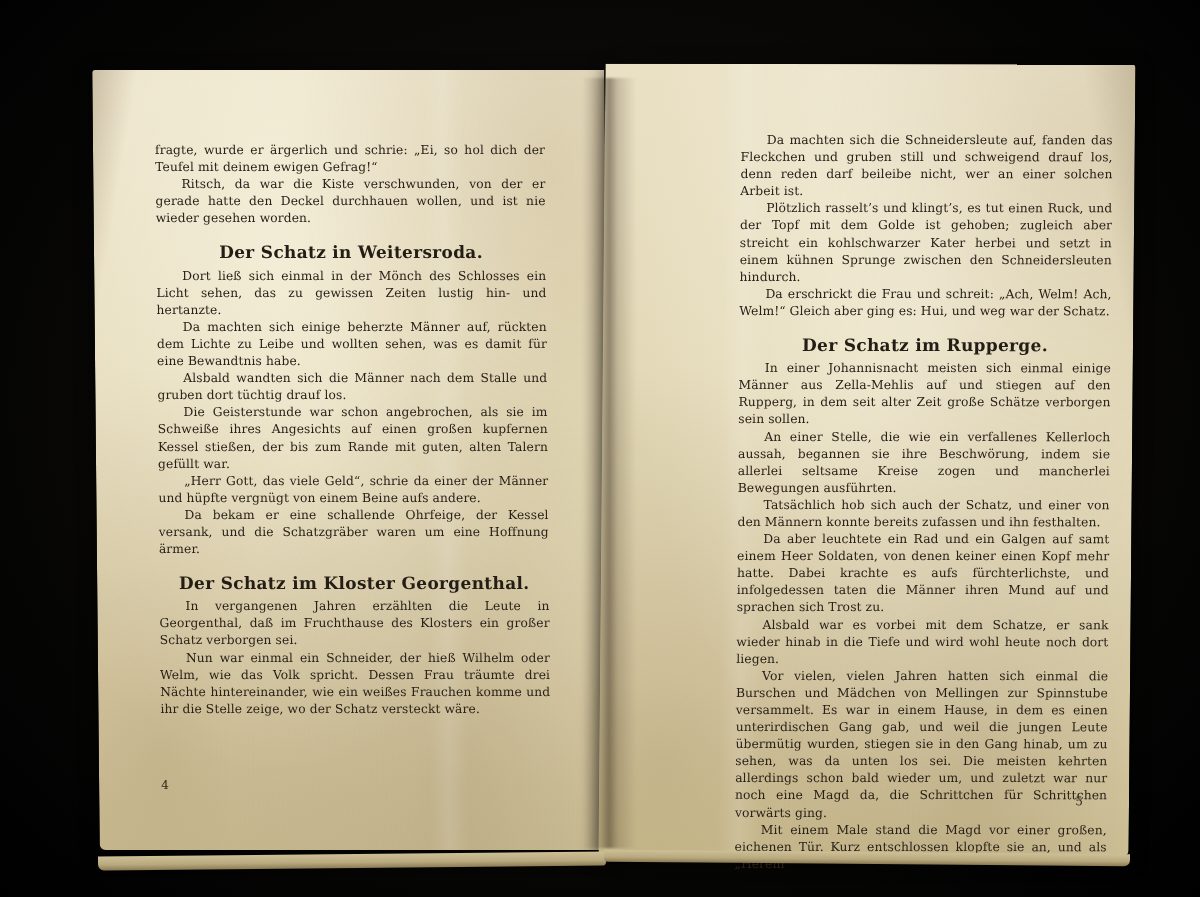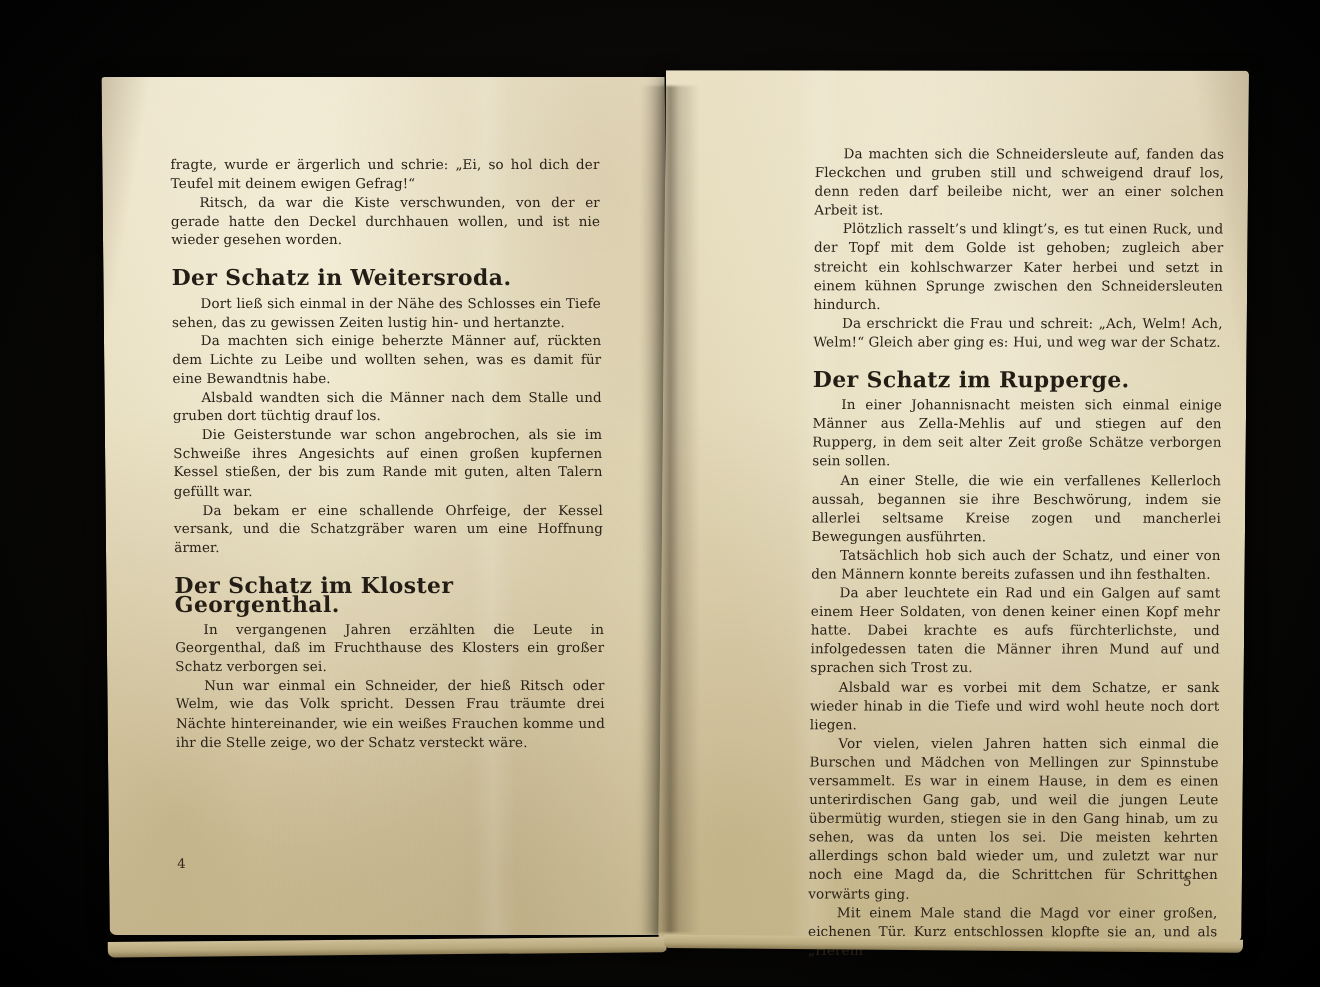--- a/index.html
+++ b/index.html
@@ -110,24 +110,24 @@
   p.para {
     margin: 0;
     text-indent: 26px;
     text-align: justify;
     letter-spacing: 0.1px;
   }
   p.para.noindent { text-indent: 0; }
 
   h2.heading {
     margin: 17px 0 6px 0;
-    font-size: 20px;
+    font-size: 17px;
     font-weight: 600;
     letter-spacing: 0.3px;
-    text-align: left;
+    text-align: center;
     color: #241d15;
   }
 
   .folio {
     position: absolute;
     font-size: 12px;
     color: #36291c;
   }
   .folio-left  { left: 62px;  bottom: 58px; }
   .folio-right { right: 46px; bottom: 48px; }
@@ -169,28 +169,29 @@
   <div class="book">
 
     <div class="page page-left">
       <div class="foxing"></div>
       <div class="crease" style="left:330px;"></div>
 
       <div class="text-col left">
         <p class="para noindent">fragte, wurde er ärgerlich und schrie: „Ei, so hol dich der Teufel mit deinem ewigen Gefrag!“</p>
         <p class="para">Ritsch, da war die Kiste verschwunden, von der er gerade hatte den Deckel durchhauen wollen, und ist nie wieder gesehen worden.</p>
         <h2 class="heading">Der Schatz in Weitersroda.</h2>
-        <p class="para">Dort ließ sich einmal in der Nähe des Schlosses ein Tiefe sehen, das zu gewissen Zeiten lustig hin- und hertanzte.</p>
+        <p class="para">Dort ließ sich einmal in der Mönch des Schlosses ein Licht sehen, das zu gewissen Zeiten lustig hin- und hertanzte.</p>
         <p class="para">Da machten sich einige beherzte Männer auf, rückten dem Lichte zu Leibe und wollten sehen, was es damit für eine Bewandtnis habe.</p>
         <p class="para">Alsbald wandten sich die Männer nach dem Stalle und gruben dort tüchtig drauf los.</p>
         <p class="para">Die Geisterstunde war schon angebrochen, als sie im Schweiße ihres Angesichts auf einen großen kupfernen Kessel stießen, der bis zum Rande mit guten, alten Talern gefüllt war.</p>
+        <p class="para">„Herr Gott, das viele Geld“, schrie da einer der Männer und hüpfte vergnügt von einem Beine aufs andere.</p>
         <p class="para">Da bekam er eine schallende Ohrfeige, der Kessel versank, und die Schatzgräber waren um eine Hoffnung ärmer.</p>
         <h2 class="heading">Der Schatz im Kloster Georgenthal.</h2>
         <p class="para">In vergangenen Jahren erzählten die Leute in Georgenthal, daß im Fruchthause des Klosters ein großer Schatz verborgen sei.</p>
-        <p class="para">Nun war einmal ein Schneider, der hieß Ritsch oder Welm, wie das Volk spricht. Dessen Frau träumte drei Nächte hintereinander, wie ein weißes Frauchen komme und ihr die Stelle zeige, wo der Schatz versteckt wäre.</p>
+        <p class="para">Nun war einmal ein Schneider, der hieß Wilhelm oder Welm, wie das Volk spricht. Dessen Frau träumte drei Nächte hintereinander, wie ein weißes Frauchen komme und ihr die Stelle zeige, wo der Schatz versteckt wäre.</p>
       </div>
 
       <div class="folio folio-left">4</div>
     </div>
 
     <div class="page page-right">
       <div class="foxing"></div>
       <div class="crease" style="left:120px;"></div>
 
       <div class="text-col right">

